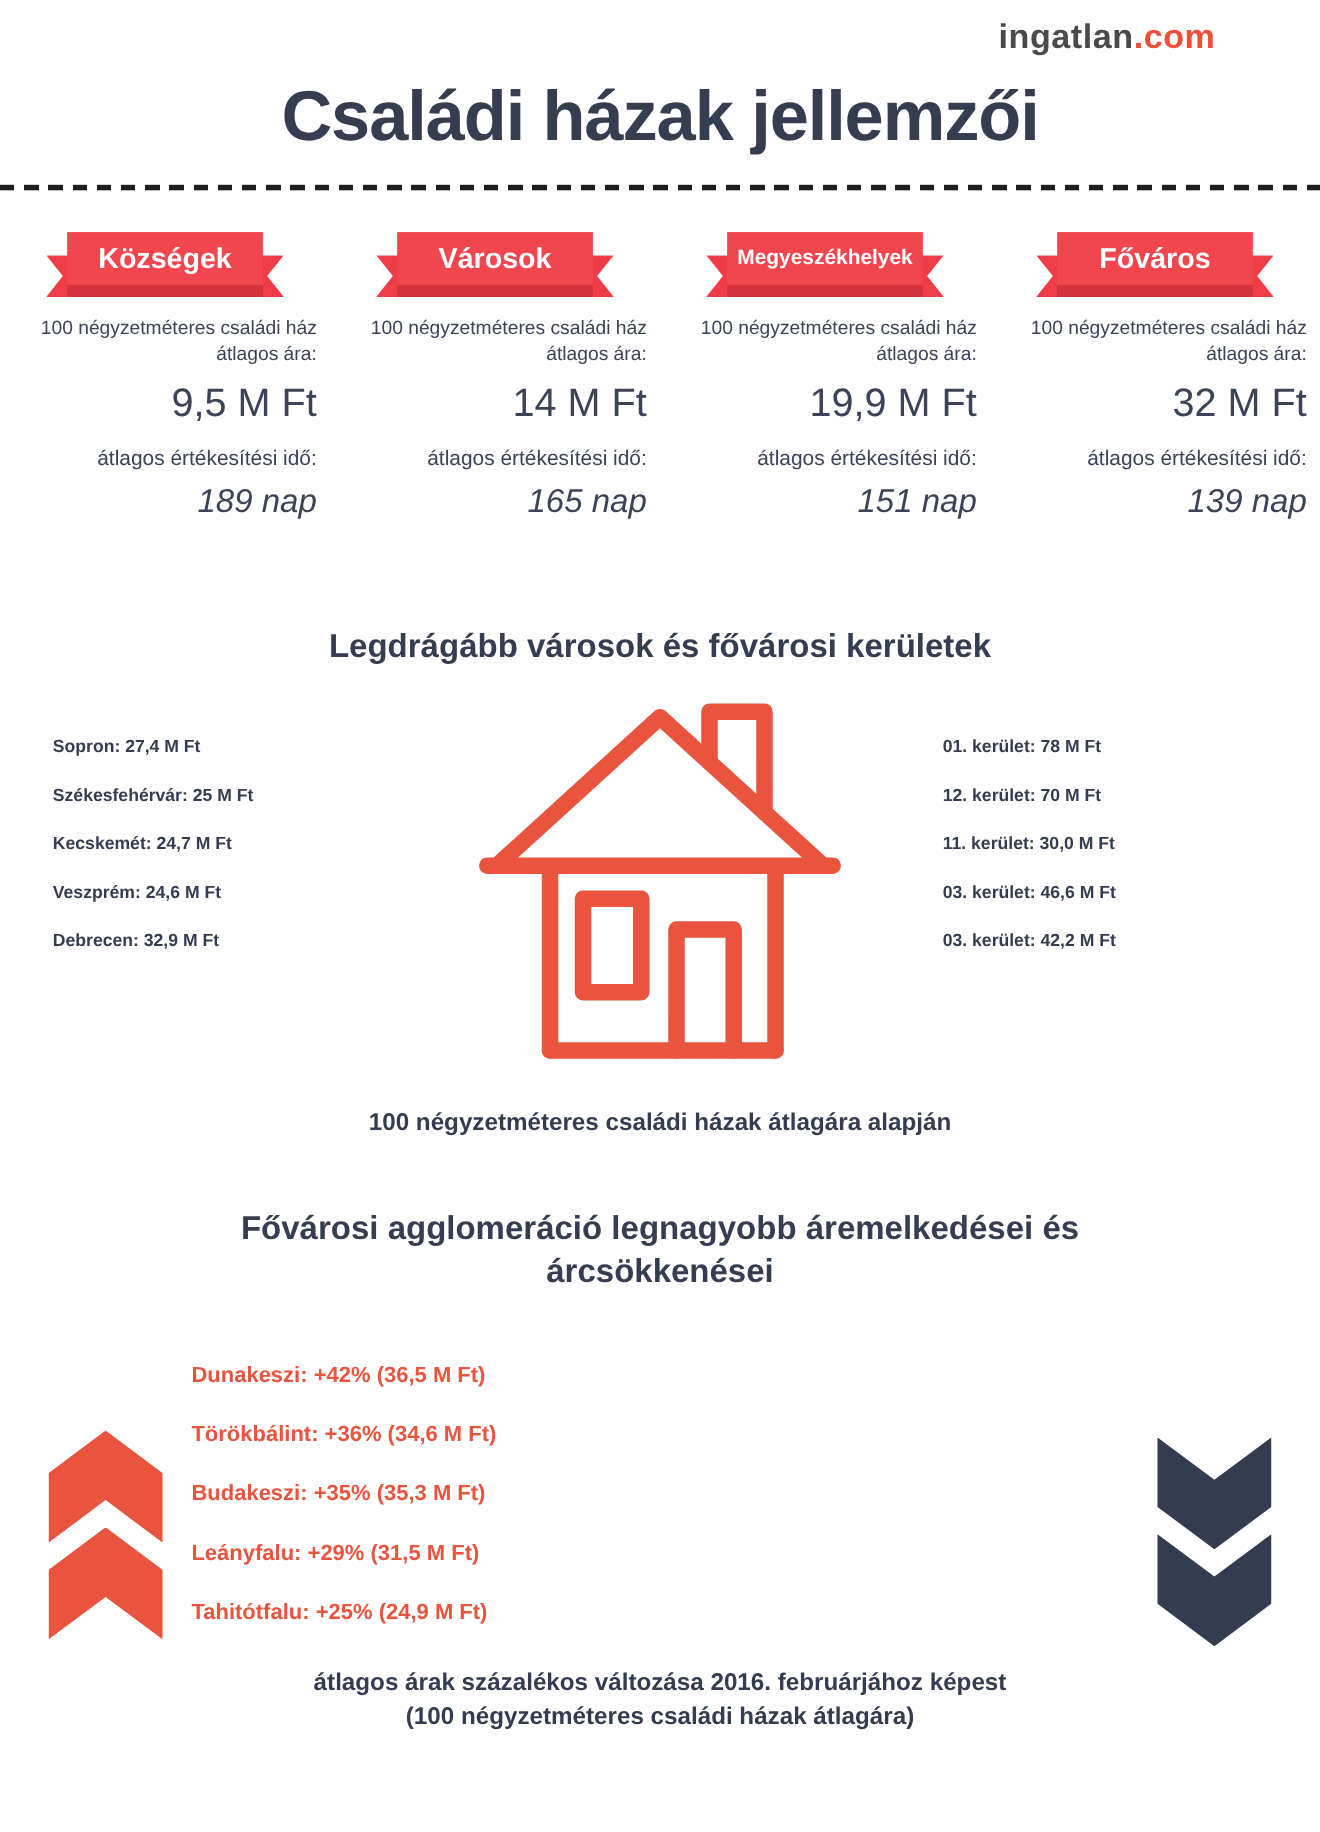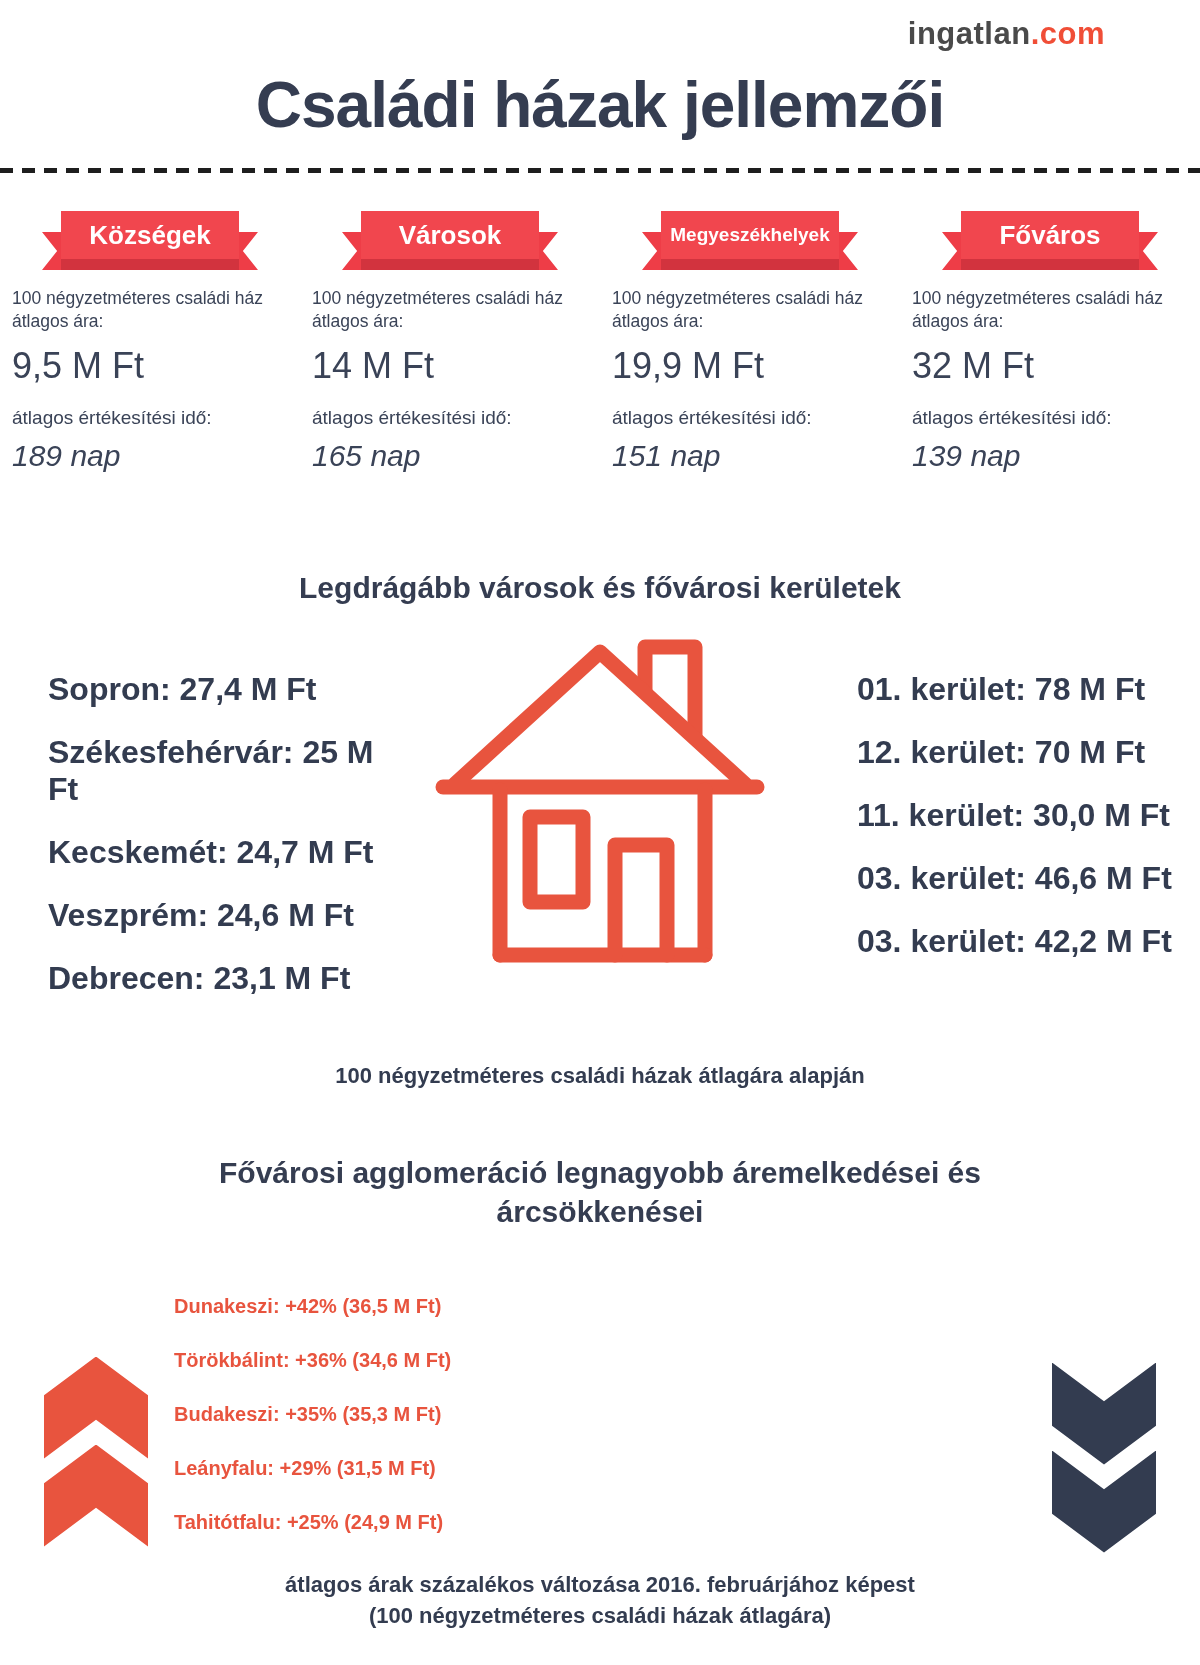--- a/index.html
+++ b/index.html
@@ -13,21 +13,21 @@
   .logo .suffix { color:#F04E37; }
 
   
   .main-title { text-align:center; padding-top:68px; font-size:64px; font-weight:bold; color:#353D51; letter-spacing:-1px; }
 
   .dashed-divider { margin-top:26px; height:5px; width:100%;
     background:repeating-linear-gradient(90deg, #1E1E1E 0 13px, transparent 13px 22px); }
 
   
   .categories { display:grid; grid-template-columns:repeat(4,1fr); margin-top:38px; }
-  .category { text-align:left; padding:0 12px; }
+  .category { text-align:right; padding:0 12px; }
 
   .ribbon { position:relative; width:216px; height:64px; margin:0 auto; }
   .ribbon-band { position:absolute; left:0; right:0; top:21px; height:38px; background:#EE3D47; z-index:1;
     clip-path:polygon(0 0, 100% 0, 93% 50%, 100% 100%, 0 100%, 7% 50%); }
   .ribbon-fold { position:absolute; left:19px; right:19px; top:47px; height:12px; background:#D2333E; z-index:2; }
   .ribbon-rect { position:absolute; left:19px; right:19px; top:0; height:48px; background:#F1464E; z-index:3;
     display:flex; align-items:center; justify-content:center; }
   .ribbon-label { color:#ffffff; font-weight:bold; font-size:26px; }
   .ribbon-label.small { font-size:19px; }
 
@@ -36,21 +36,21 @@
   .cat-time-caption { margin-top:20px; font-size:19px; color:#3A4357; }
   .cat-time { margin-top:10px; font-size:30px; color:#3A4357;font-style:italic; }
 
   
   .section-title { text-align:center; font-size:30px; font-weight:bold; color:#353D51; }
   .expensive { margin-top:98px; }
   .expensive-body { display:flex; margin-top:24px; align-items:flex-start; }
   .col-cities { width:395px; padding-left:48px; padding-top:42px; }
   .col-house { width:410px; display:flex; justify-content:center; }
   .col-districts { width:395px; padding-left:52px; padding-top:42px; }
-  .price-item { font-size:32px; font-weight:bold; color:#333C50; margin-bottom:26px; }
+  .price-item { font-size:16px; font-weight:bold; color:#333C50; margin-bottom:26px; }
   .house-svg { display:block; margin-top:8px; }
   .expensive-footnote { text-align:center; margin-top:40px; font-size:22px; font-weight:bold; color:#333C50; }
 
   
   .agglo { margin-top:64px; }
   .agglo .section-title { max-width:940px; margin:0 auto; line-height:1.3; }
   .agglo-body { display:flex; margin-top:64px; align-items:flex-start; }
   .chev-icon { width:104px; }
   .chev-up-wrap { margin-left:44px; margin-top:62px; position:relative; height:185px; }
   .chev-down-wrap { margin-right:44px; margin-top:68px; position:relative; height:185px; }
@@ -142,21 +142,21 @@
 
   <div class="expensive">
     <h2 class="section-title">Legdrágább városok és fővárosi kerületek</h2>
     <div class="expensive-body">
 
       <div class="col-cities">
         <div class="price-item">Sopron: 27,4 M Ft</div>
         <div class="price-item">Székesfehérvár: 25 M Ft</div>
         <div class="price-item">Kecskemét: 24,7 M Ft</div>
         <div class="price-item">Veszprém: 24,6 M Ft</div>
-        <div class="price-item">Debrecen: 23,1 M Ft</div>
+        <div class="price-item">Debrecen: 32,9 M Ft</div>
       </div>
 
       <div class="col-house">
         <svg class="house-svg" width="330" height="330" viewBox="0 0 330 330" fill="none" xmlns="http://www.w3.org/2000/svg">
           <g stroke="#E8543E" stroke-width="15" fill="none" stroke-linejoin="round" stroke-linecap="round">
             <path d="M 210 54 L 210 10 L 260 10 L 260 100"></path>
             <path d="M 20 147 L 165 15 L 310 147"></path>
             <path d="M 8 150 L 322 150"></path>
             <path d="M 65 153 L 65 318"></path>
             <path d="M 270 153 L 270 318"></path>

